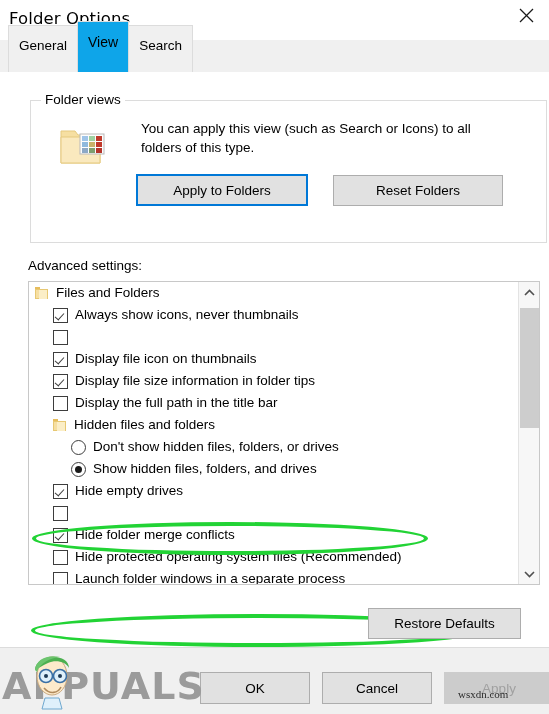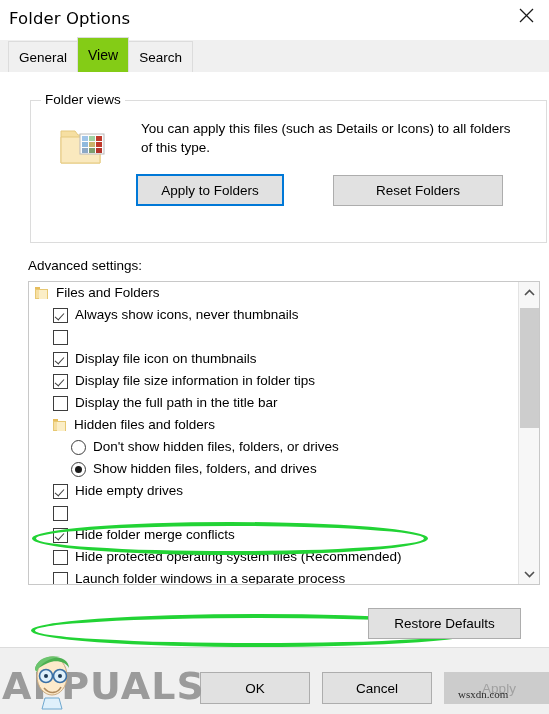--- a/index.html
+++ b/index.html
@@ -44,33 +44,33 @@
     background: #f0f0f0;
     border-bottom: 1px solid #dcdcdc;
   }
   #tablist {
     position: absolute; left: 8px; top: 6px;
     display: flex; align-items: flex-end;
     height: 26px;
   }
   .tab {
     height: 22px;
-    padding: 4px 10px;
-    display: flex; align-items: center;
+    padding: 12px 10px;
+    display: flex; align-items: flex-start;
     background: #f0f0f0;
     border: 1px solid #dcdcdc;
     border-bottom: none;
     font-size: 13.5px;
     color: #000;
     margin-right: -1px;
     cursor: default;
     position: relative;
   }
   .tab.selected {
-    background: #84cc16;
+    background: #0ea5e9;
     height: 26px;
     border-color: #dcdcdc;
     z-index: 3;
     font-size: 14px;
   }
 
   
   #page {
     position: absolute; left: 0; top: 72px;
     width: 549px; height: 575px;
@@ -113,21 +113,21 @@
     padding: 0;
   }
   .dlg-button.focused {
     border: 2px solid #0078d7;
   }
   .dlg-button.disabled {
     color: #a0a0a0;
   }
   #apply-to-folders-button {
     position: absolute; left: 105px; top: 73px;
-    width: 148px; height: 32px;
+    width: 172px; height: 32px;
   }
   #reset-folders-button {
     position: absolute; left: 302px; top: 74px;
     width: 170px; height: 31px;
   }
 
   
   #advanced-settings-label {
     position: absolute; left: 28px; top: 186px;
     font-size: 13.5px;
@@ -358,21 +358,21 @@
         <rect x="37" y="11" width="6" height="5" fill="#c0392b"></rect>
         <rect x="23" y="17" width="6" height="5" fill="#8fb9dd"></rect>
         <rect x="30" y="17" width="6" height="5" fill="#c9b36a"></rect>
         <rect x="37" y="17" width="6" height="5" fill="#c0392b"></rect>
         <rect x="23" y="23" width="6" height="5" fill="#8ea9c6"></rect>
         <rect x="30" y="23" width="6" height="5" fill="#7f9f6f"></rect>
         <rect x="37" y="23" width="6" height="5" fill="#b5342a"></rect>
       </svg>
     </div>
 
-    <div id="fv-text">You can apply this files (such as Details or Icons) to all folders of this type.</div>
+    <div id="fv-text">You can apply this view (such as Search or Icons) to all folders of this type.</div>
 
     <button id="apply-to-folders-button" class="dlg-button focused">Apply to Folders</button>
     <button id="reset-folders-button" class="dlg-button">Reset Folders</button>
   </fieldset>
 
   <div id="advanced-settings-label">Advanced settings:</div>
 
   <div id="settings-listbox">
     <div id="settings-list">
         <div class="setting-row group">

